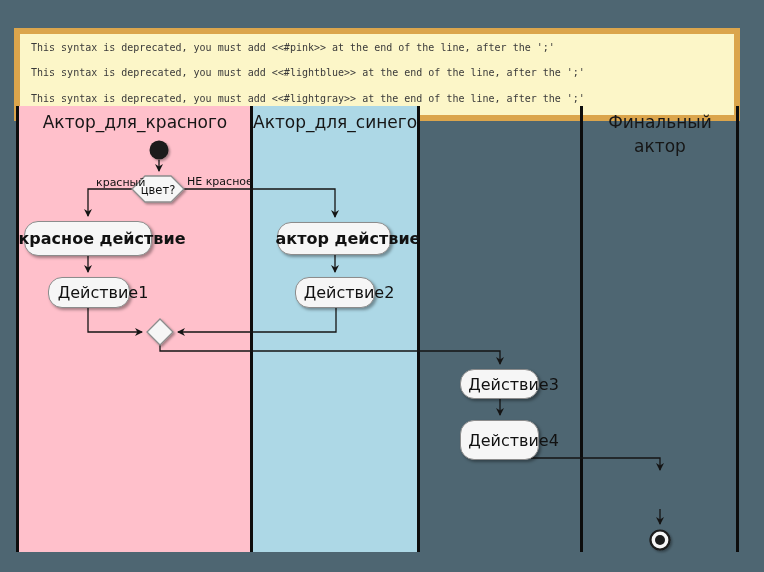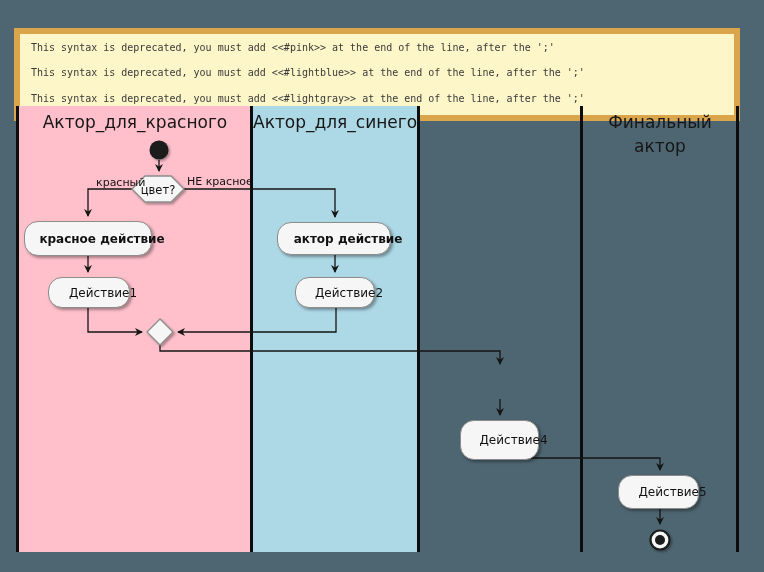--- a/index.html
+++ b/index.html
@@ -32,21 +32,21 @@
   .t2{left:253px;width:164px;}
   .t3{left:421px;width:158px;}
   .t4{left:583px;width:154px;}
   
   .overlay{position:absolute;left:0;top:0;z-index:3;}
   
   .abox{
     position:absolute;z-index:4;box-sizing:border-box;
     background:#F6F6F6;border:1.5px solid #8C8C8C;border-radius:14px;
     display:flex;align-items:center;justify-content:center;
-    font-size:12px;color:#111;white-space:nowrap;
+    font-size:16px;color:#111;white-space:nowrap;
     box-shadow:2px 2px 3px rgba(0,0,0,0.35);
     padding-left:28px;
   }
   .bold{font-weight:bold;}
   .box-red {left:24px; top:221px;width:128px;height:35px;}
   .box-a1  {left:48px; top:277px;width:82px; height:31px;}
   .box-blue{left:277px;top:222px;width:114px;height:33px;}
   .box-a2  {left:295px;top:277px;width:80px; height:31px;}
   .box-a3  {left:460px;top:369px;width:79px; height:30px;}
   .box-a4  {left:460px;top:420px;width:79px; height:40px;}
@@ -116,20 +116,20 @@
     <g filter="url(#ds)">
       <circle cx="660" cy="540" r="9.5" fill="#F6F6F6" stroke="#1a1a1a" stroke-width="2.2"></circle>
       <circle cx="660" cy="540" r="5" fill="#1a1a1a"></circle>
     </g>
   </svg>
 
   <div class="abox box-red bold">красное действие</div>
   <div class="abox box-a1">Действие1</div>
   <div class="abox box-blue bold">актор действие</div>
   <div class="abox box-a2">Действие2</div>
+  <div class="abox box-a3">Действие3</div>
   <div class="abox box-a4">Действие4</div>
-  <div class="abox box-a5">Действие5</div>
 
   <div class="flow-label lbl-question">цвет?</div>
   <div class="flow-label lbl-yes">красный</div>
   <div class="flow-label lbl-no">НЕ красное</div>
 
 </div>
 
 </body></html>

